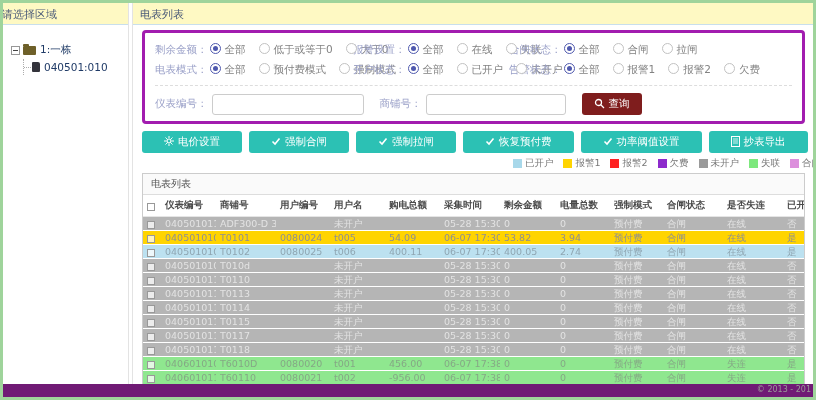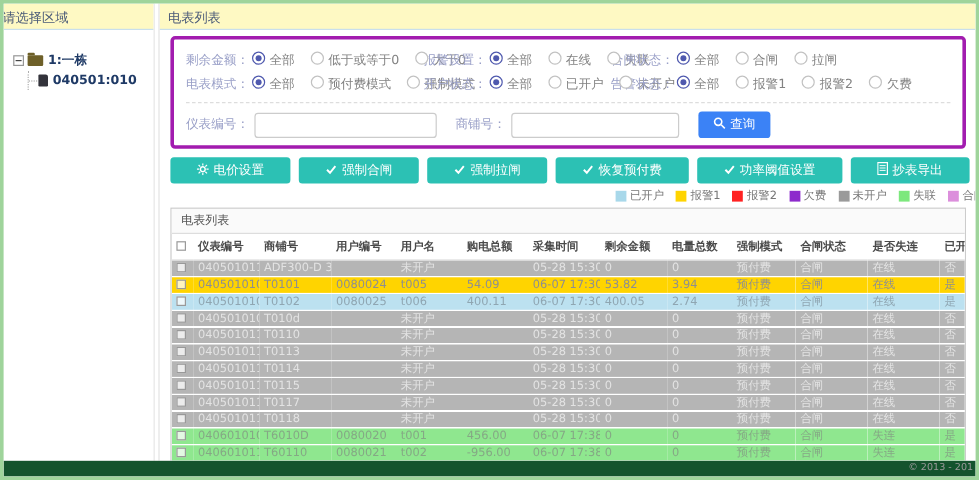--- a/index.html
+++ b/index.html
@@ -10,21 +10,21 @@
   .content { flex:1; display:flex; overflow:hidden; min-height:0; }
 
   
   .sidebar { width:126px; flex:0 0 126px; border-right:1px solid #e3e3e3;
              display:flex; flex-direction:column; overflow:hidden; }
   .panel-gap { width:3px; flex:0 0 3px; background:#fff; }
   .panel-header { background:#fef9c3; border-bottom:1px solid #c9dfec;
                   font-size:11px; color:#4a5a78; padding:4px 7px; height:22px;
                   white-space:nowrap; overflow:hidden; }
   .sidebar .panel-header span { display:inline-block; margin-left:-8px; }
-  .tree { padding:16px 4px 4px 8px; font-size:10.5px; color:#1f3a66;font-weight:bold; }
+  .tree { padding:16px 4px 4px 8px; font-size:10.5px; color:#1f3a66; }
   .tree-row { display:flex; align-items:center; padding:2px 0; cursor:default; white-space:nowrap; }
   .exp { width:9px; height:9px; border:1px solid #979797; background:#fff;
          display:inline-flex; align-items:center; justify-content:center; flex:0 0 9px; }
   .exp::after { content:''; width:5px; height:1px; background:#444; }
   .folder { width:13px; height:9px; background:#6e6029; border-radius:1px;
             position:relative; display:inline-block; margin:0 4px 0 3px; flex:0 0 13px; }
   .folder::before { content:''; position:absolute; top:-2px; left:0; width:6px; height:2px;
                     background:#6e6029; border-radius:1px 1px 0 0; }
   .tree-children { margin-left:12px; border-left:1px dotted #adadad; }
   .tree-child { display:flex; align-items:center; padding:2px 0; white-space:nowrap; }
@@ -48,21 +48,21 @@
            border-radius:50%; background:#fff; margin-right:4px; position:relative; flex:0 0 11px; }
   .radio.sel { border-color:#4f59ae; }
   .radio.sel::after { content:''; position:absolute; left:2px; top:2px; width:5px; height:5px;
                       border-radius:50%; background:#4f59ae; }
   .filter-div { border-top:1px dashed #ddd; margin:5px 0 7px 0; }
   .search-row { display:flex; align-items:center; font-size:10.5px; }
   .search-row .f-label { margin-right:4px; }
   .s-input { width:152px; height:21px; border:1px solid #ccc; border-radius:3px;
              margin-right:16px; font-size:10px; padding:0 4px; outline:none; }
   .s-input.short { width:140px; }
-  .query-btn { background:#3b82f6; color:#fff; border:none; border-radius:3px;
+  .query-btn { background:#7f1d1d; color:#fff; border:none; border-radius:3px;
                font-size:10.5px; padding:4px 12px; display:inline-flex; align-items:center;
                gap:4px; cursor:pointer; font-family:inherit; }
 
   
   .toolbar { margin-top:7px; display:flex; }
   .tbtn { background:#2cc1b4; color:#fff; border:none; border-radius:3px; font-size:10.5px;
           padding:4px 22px; margin-right:7px; display:inline-flex; align-items:center; gap:4px;
           cursor:pointer; font-family:inherit; white-space:nowrap; }
 
   
@@ -81,21 +81,21 @@
   tbody td { font-size:9.5px; height:13px; line-height:13px; padding:0 4px;
              white-space:nowrap; overflow:hidden; border-bottom:1px solid rgba(255,255,255,.55); }
   .row-gray  td { background:#b5b5b5; color:#e3e3e3; }
   .row-yellow td { background:#ffd400; color:#8f8f8f; }
   .row-blue  td { background:#bce1f0; color:#8fa6b2; }
   .row-green td { background:#8fe78f; color:#85a885; }
   .cb { display:inline-block; width:8px; height:8px; border:1px solid #999;
         background:rgba(255,255,255,.75); vertical-align:middle; }
 
   
-  .footer { height:13px; flex:0 0 13px; background:#14532d; font-size:8px; color:#9a9a9a;
+  .footer { height:13px; flex:0 0 13px; background:#701a75; font-size:8px; color:#9a9a9a;
             text-align:right; padding-right:2px; line-height:12px; overflow:hidden; white-space:nowrap; }
 </style>
 </head>
 <body>
 
 <div class="app">
   <div class="content">
 
     <div class="sidebar">
       <div class="panel-header">

